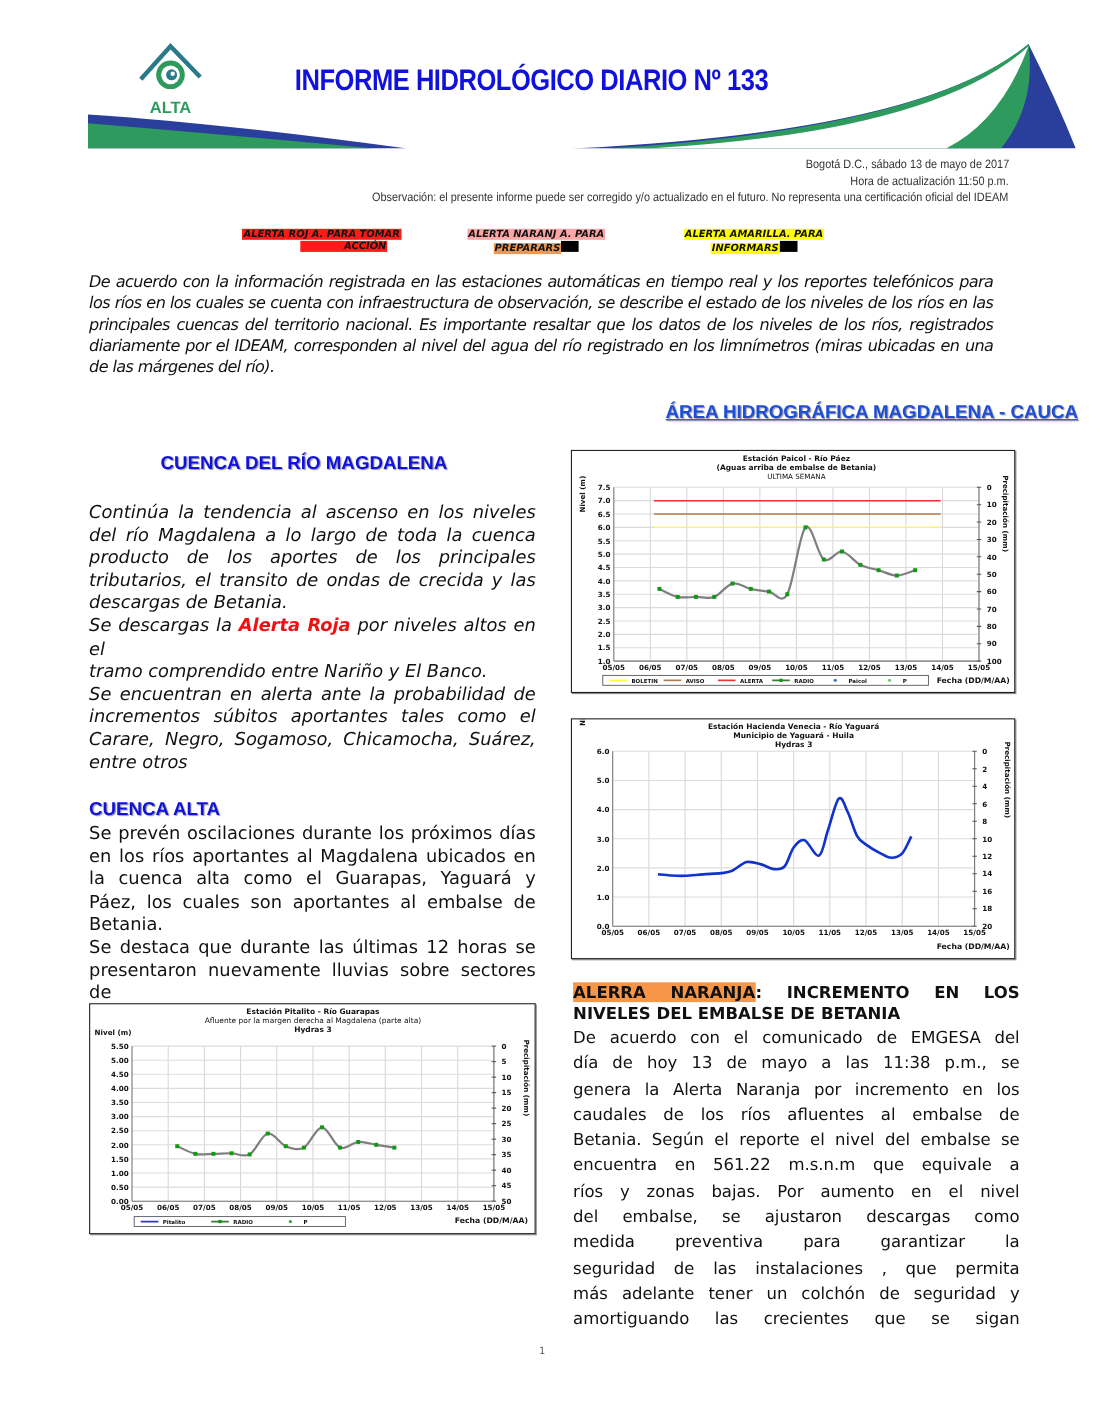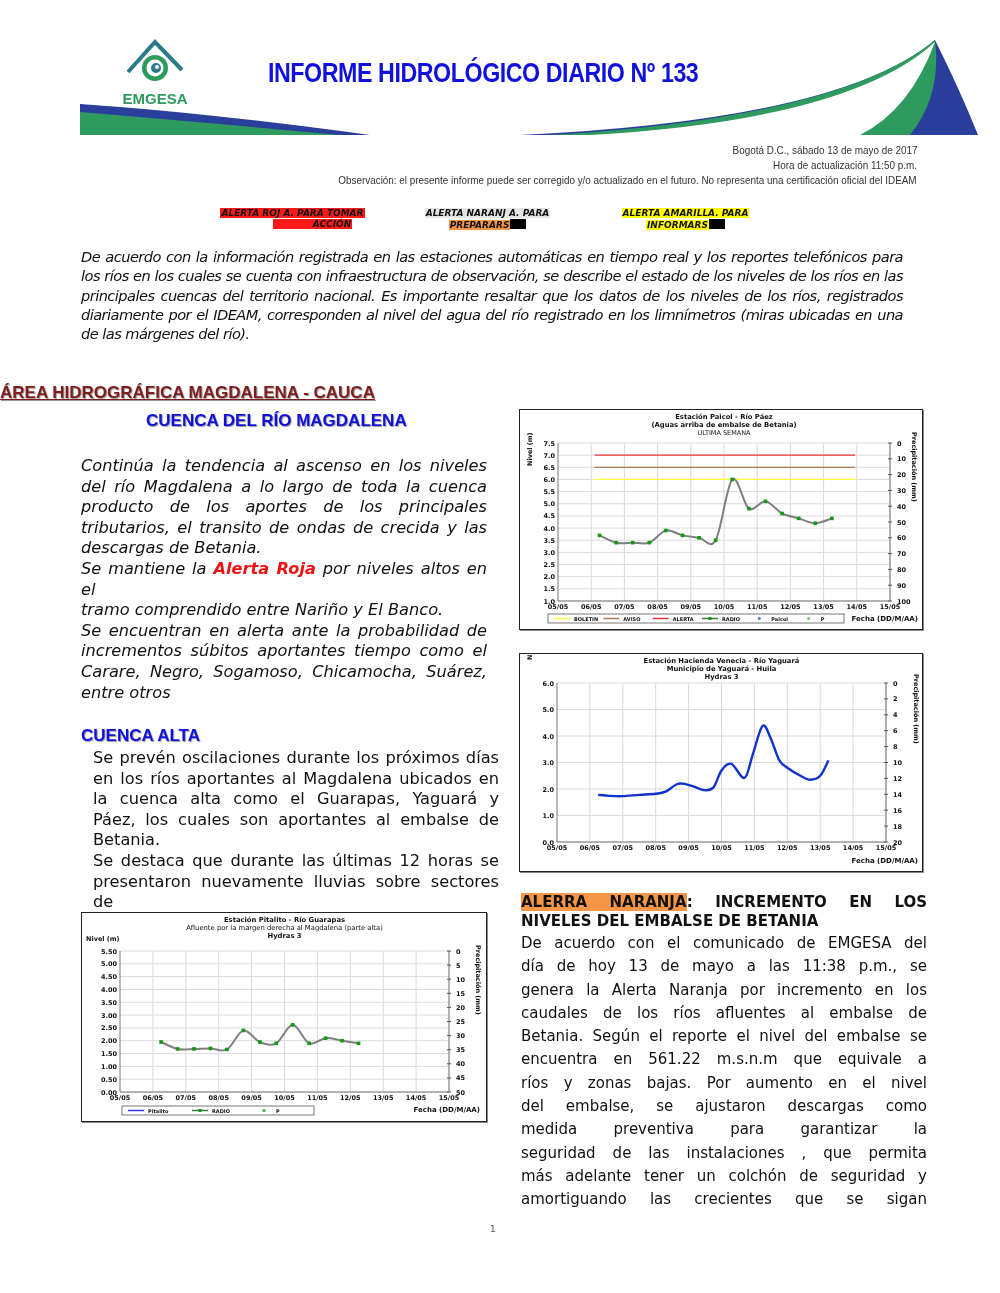--- a/index.html
+++ b/index.html
@@ -5,21 +5,21 @@
   html,body{margin:0;padding:0;background:#fff;}
   body{width:1000px;height:1293px;position:relative;overflow:hidden;font-family:"DejaVu Sans",sans-serif;color:#111;}
   .abs{position:absolute;}
   #banner{left:80px;top:40px;width:898px;height:95px;}
   #title{left:268px;top:58px;font-family:"Liberation Sans",sans-serif;font-weight:bold;font-size:27px;color:#1111dd;letter-spacing:-0.5px;transform:scaleX(0.86);transform-origin:left;}
   .meta{right:83px;font-family:"Liberation Sans",sans-serif;font-size:11px;color:#333;text-align:right;white-space:nowrap;transform:scaleX(0.9);transform-origin:right;}
   .alert{font-family:"DejaVu Sans",sans-serif;font-weight:bold;font-size:9px;line-height:11px;text-align:center;color:#111;}
   .alert span{padding:0 1px;font-style:italic;}
   .blk{display:inline-block;width:14px;height:10px;background:#000;vertical-align:-1px;}
   #intro{left:81px;top:247px;width:822px;font-size:14.6px;line-height:19.3px;font-style:italic;text-align:justify;text-align-last:left;font-family:"DejaVu Sans",sans-serif;letter-spacing:-0.55px;}
-  #area-title{left:0;width:980px;top:383px;text-align:left;font-family:"Liberation Sans",sans-serif;font-weight:bold;font-size:17px;color:#7f1d1d;text-decoration:underline;text-shadow:1px 1px 1px #999;}
+  #area-title{left:0;width:980px;top:365px;text-align:right;font-family:"Liberation Sans",sans-serif;font-weight:bold;font-size:17px;color:#1d4ed8;text-decoration:underline;text-shadow:1px 1px 1px #999;}
   .h2{font-family:"Liberation Sans",sans-serif;font-weight:bold;color:#1111dd;text-shadow:1px 1px 1px #999;}
   .para{font-size:16.2px;line-height:20.6px;text-align:justify;font-family:"DejaVu Sans",sans-serif;}
   .para.it{font-style:italic;}
   .para .line{display:block;text-align:justify;text-align-last:justify;}
   .para .line.last{text-align-last:left;}
   .red{color:#ee1111;font-weight:bold;}
   .chartbox{border:1.5px solid #222;background:#fff;box-shadow:1px 1px 0 #888;}
   svg text{font-family:"DejaVu Sans",sans-serif;}
   #pagenum{left:490px;top:1224px;font-size:9px;color:#555;}
   .orange-hl{background:#f79646;}
@@ -36,64 +36,64 @@
 </svg>
 
 <div class="abs" style="left:120px;top:38px;width:70px;height:70px;">
   <svg width="70" height="52" viewBox="0 0 70 52">
     <path d="M8,34 L35,4 L62,32" fill="none" stroke="#2a7a8a" stroke-width="4"></path>
     <circle cx="35" cy="30" r="13" fill="#2e9a5e"></circle>
     <circle cx="35" cy="30" r="8.5" fill="#fff"></circle>
     <circle cx="36" cy="30" r="5" fill="#2a7a8a"></circle>
     <circle cx="37" cy="29" r="2" fill="#fff"></circle>
   </svg>
-  <div style="font-family:'Liberation Sans',sans-serif;font-weight:bold;color:#2e9a5e;font-size:15px;text-align:center;margin-top:-4px;">EMGESA</div>
+  <div style="font-family:'Liberation Sans',sans-serif;font-weight:bold;color:#2e9a5e;font-size:15px;text-align:center;margin-top:-4px;">ALTA</div>
 </div>
 
 <div id="title" class="abs">INFORME HIDROLÓGICO DIARIO Nº 133</div>
 
 <div class="abs meta" style="top:144px;">Bogotá D.C., sábado 13 de mayo de 2017</div>
 <div class="abs meta" style="top:159px;">Hora de actualización 11:50 p.m.</div>
 <div class="abs meta" style="top:174px;">Observación: el presente informe puede ser corregido y/o actualizado en el futuro. No representa una certificación oficial del IDEAM</div>
 
 <div class="abs alert" style="left:220px;top:208px;width:145px;">
   <span style="background:#ff1a1a;">ALERTA ROJ A. PARA TOMAR</span><br>
   <span style="background:#ff1a1a;margin-left:40px;padding-left:40px;">ACCIÓN</span>
 </div>
 <div class="abs alert" style="left:420px;top:208px;width:135px;">
-  <span style="background:#e5e5e5;">ALERTA NARANJ A. PARA</span><br>
+  <span style="background:#fca5a5;">ALERTA NARANJ A. PARA</span><br>
   <span style="background:#f79646;">PREPARARS</span><span class="blk"></span>
 </div>
 <div class="abs alert" style="left:618px;top:208px;width:135px;">
   <span style="background:#ffff00;">ALERTA AMARILLA. PARA</span><br>
   <span style="background:#ffff00;">INFORMARS</span><span class="blk"></span>
 </div>
 
 <div id="intro" class="abs">De acuerdo con la información registrada en las estaciones automáticas en tiempo real y los reportes telefónicos para los ríos en los cuales se cuenta con infraestructura de observación, se describe el estado de los niveles de los ríos en las principales cuencas del territorio nacional. Es importante resaltar que los datos de los niveles de los ríos, registrados diariamente por el IDEAM, corresponden al nivel del agua del río registrado en los limnímetros (miras ubicadas en una de las márgenes del río).</div>
 
 <div id="area-title" class="abs">ÁREA HIDROGRÁFICA MAGDALENA - CAUCA</div>
 
 <div class="abs h2" style="left:146px;top:411px;font-size:17px;">CUENCA DEL RÍO MAGDALENA</div>
 
 <div class="abs para it" style="left:81px;top:456px;width:406px;">
   <span class="line">Continúa la tendencia al ascenso en los niveles</span>
   <span class="line">del río Magdalena a lo largo de toda la cuenca</span>
   <span class="line">producto de los aportes de los principales</span>
   <span class="line">tributarios, el transito de ondas de crecida y las</span>
   <span class="line last">descargas de Betania.</span>
-  <span class="line"><span>Se mantiene la </span><span class="red">Alerta Roja</span><span> por niveles altos en el</span></span>
+  <span class="line"><span>Se descargas la </span><span class="red">Alerta Roja</span><span> por niveles altos en el</span></span>
   <span class="line last">tramo comprendido entre Nariño y El Banco.</span>
   <span class="line">Se encuentran en alerta ante la probabilidad de</span>
-  <span class="line">incrementos súbitos aportantes tiempo como el</span>
+  <span class="line">incrementos súbitos aportantes tales como el</span>
   <span class="line">Carare, Negro, Sogamoso, Chicamocha, Suárez,</span>
   <span class="line last">entre otros</span>
 </div>
 
 <div class="abs h2" style="left:81px;top:726px;font-size:17px;">CUENCA ALTA</div>
-<div class="abs para" style="left:81px;top:748px;width:406px;margin-left:12px;">
+<div class="abs para" style="left:81px;top:748px;width:406px;">
   <span class="line">Se prevén oscilaciones durante los próximos días</span>
   <span class="line">en los ríos aportantes al Magdalena ubicados en</span>
   <span class="line">la cuenca alta como el Guarapas, Yaguará y</span>
   <span class="line">Páez, los cuales son aportantes al embalse de</span>
   <span class="line last">Betania.</span>
   <span class="line">Se destaca que durante las últimas 12 horas se</span>
   <span class="line">presentaron nuevamente lluvias sobre sectores de</span>
   <span class="line last">la cuenca del Páez.</span>
 </div>
 

